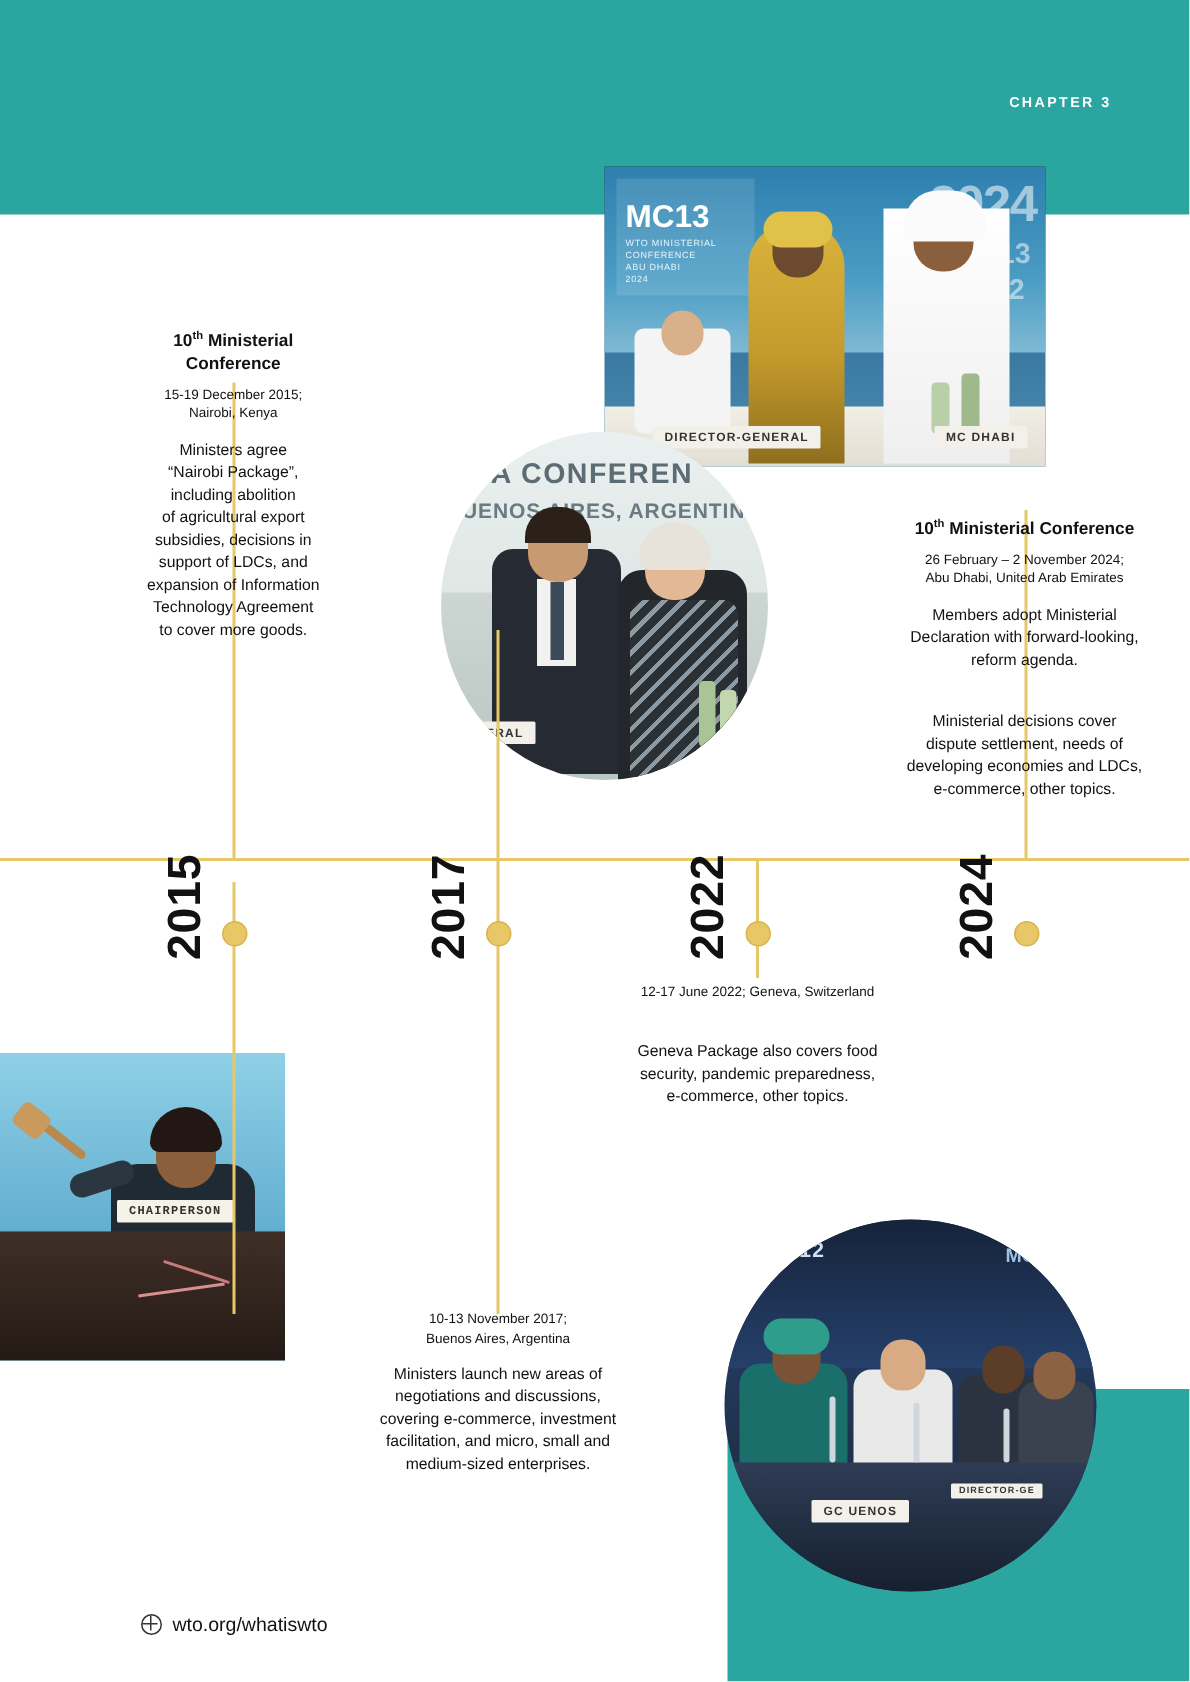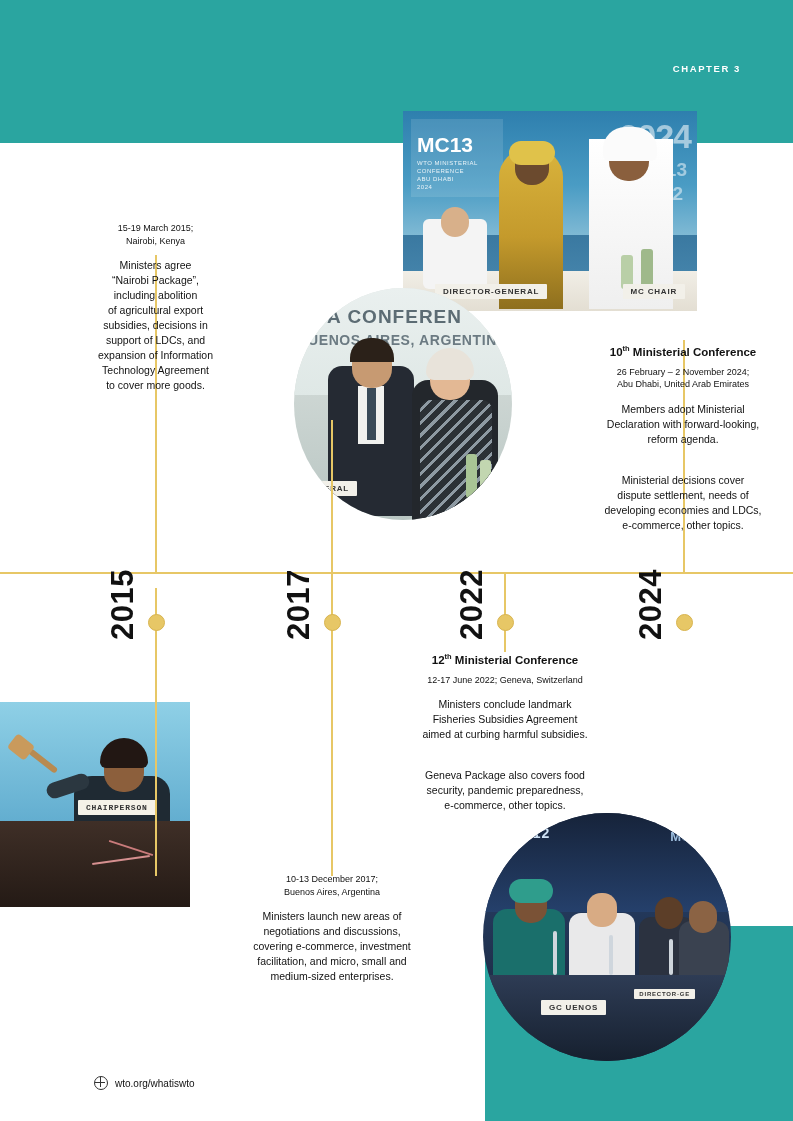--- a/index.html
+++ b/index.html
@@ -386,21 +386,21 @@
     position: absolute;
     left: 0; top: 5px; width: 10px; height: 1px; background: #333;
   }
   .footer .globe::after {
     content: "";
     position: absolute;
     left: 4.5px; top: 0; width: 1px; height: 10px; background: #333;
     box-shadow: 0 0 0 0 transparent;
   }
   .footer .url {
-    font-size: 10px;
+    font-size: 13px;
     color: #111;
   }
 </style>
 </head>
 <body>
 
 <div class="top-band"></div>
 <div class="chapter-label">CHAPTER 3</div>
 
 <div class="bottom-block"></div>
@@ -421,21 +421,21 @@
   <div class="p3head"></div>
   <div class="p1"></div>
   <div class="p1head"></div>
   <div class="p1wrap"></div>
   <div class="p2"></div>
   <div class="p2head"></div>
   <div class="p2kef"></div>
   <div class="bottle"></div>
   <div class="bottle2"></div>
   <div class="cap cap-dg">DIRECTOR-GENERAL</div>
-  <div class="cap cap-chair">MC CHAIR</div>
+  <div class="cap cap-chair">MC DHABI</div>
 </div>
 
 <div class="photo circle-photo" id="photo-mc11">
   <div class="backdrop"></div>
   <div class="txt1">IMA CONFEREN</div>
   <div class="txt2">UENOS AIRES, ARGENTINA</div>
   <div class="deskline"></div>
   <div class="man-body"></div>
   <div class="man-shirt"></div>
   <div class="man-tie"></div>
@@ -498,21 +498,25 @@
 <div class="year" style="left:317px; top:604px;">2017</div>
 <div class="year" style="left:490px; top:604px;">2022</div>
 <div class="year" style="left:669px; top:604px;">2024</div>
 
 <div class="node-dot" style="left:148px; top:614px;"></div>
 <div class="node-dot" style="left:324px; top:614px;"></div>
 <div class="node-dot" style="left:497px; top:614px;"></div>
 <div class="node-dot" style="left:676px; top:614px;"></div>
 
 <div class="entry" id="entry-mc10" style="left:92px; top:216px; width:127px;">
-  <div class="meta" style="white-space:pre-line;">15-19 March 2015;
+  <div class="title">
+    <span>10</span><sup>th</sup><span> Ministerial</span><br>
+    <span>Conference</span>
+  </div>
+  <div class="meta" style="white-space:pre-line;">15-19 December 2015;
 Nairobi, Kenya</div>
   <div class="body" style="white-space:pre-line;">Ministers agree
 “Nairobi Package”,
 including abolition
 of agricultural export
 subsidies, decisions in
 support of LDCs, and
 expansion of Information
 Technology Agreement
 to cover more goods.</div>
@@ -527,34 +531,28 @@
   <div class="body" style="white-space:pre-line;">Members adopt Ministerial
 Declaration with forward-looking,
 reform agenda.</div>
   <div class="body second" style="white-space:pre-line;">Ministerial decisions cover
 dispute settlement, needs of
 developing economies and LDCs,
 e-commerce, other topics.</div>
 </div>
 
 <div class="entry" id="entry-mc12" style="left:398px; top:649px; width:214px;">
-  <div class="title">
-    <span>12</span><sup>th</sup><span> Ministerial Conference</span>
-  </div>
   <div class="meta" style="white-space:pre-line;">12-17 June 2022; Geneva, Switzerland</div>
-  <div class="body" style="white-space:pre-line;">Ministers conclude landmark
-Fisheries Subsidies Agreement
-aimed at curbing harmful subsidies.</div>
   <div class="body second" style="white-space:pre-line;">Geneva Package also covers food
 security, pandemic preparedness,
 e-commerce, other topics.</div>
 </div>
 
 <div class="entry" id="entry-mc11" style="left:226px; top:867px; width:212px;">
-  <div class="meta" style="white-space:pre-line;">10-13 December 2017;
+  <div class="meta" style="white-space:pre-line;">10-13 November 2017;
 Buenos Aires, Argentina</div>
   <div class="body" style="white-space:pre-line;">Ministers launch new areas of
 negotiations and discussions,
 covering e-commerce, investment
 facilitation, and micro, small and
 medium-sized enterprises.</div>
 </div>
 
 <div class="footer">
   <span class="globe"></span>

